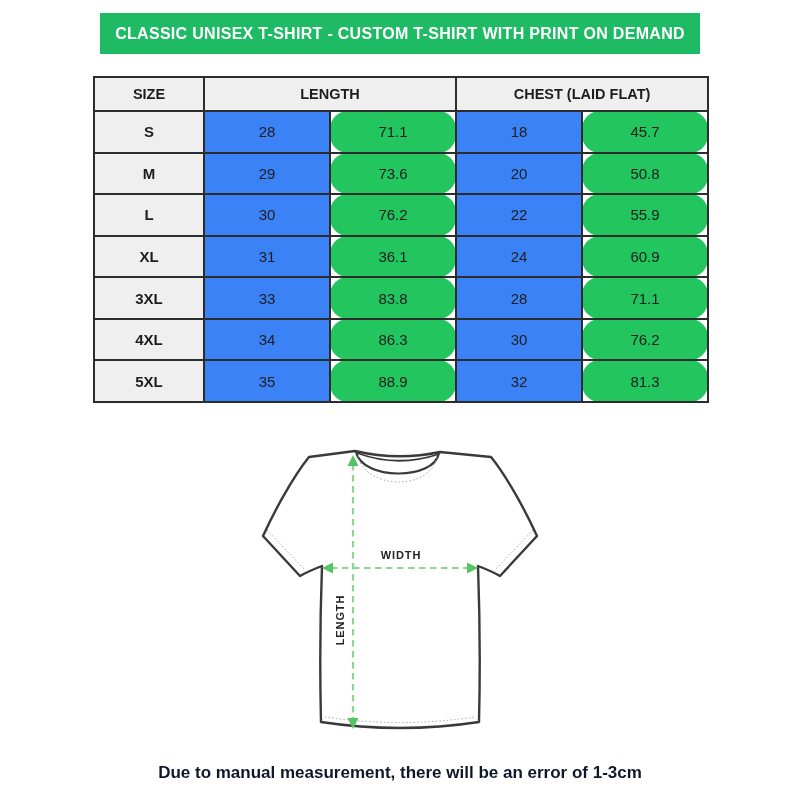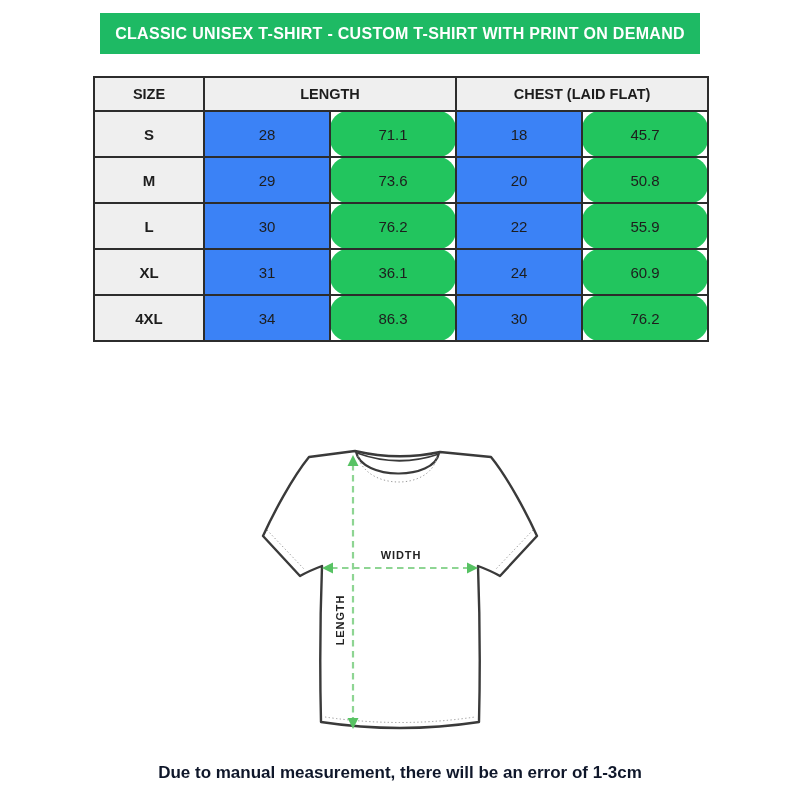--- a/index.html
+++ b/index.html
@@ -15,21 +15,21 @@
     background: #1eba64;
     display: flex; align-items: center; justify-content: center;
   }
   .banner-title {
     color: #ffffff; font-weight: bold; font-size: 16px;
     letter-spacing: 0.3px; white-space: nowrap;
   }
 
   
   .size-table {
-    position: absolute; left: 93px; top: 76px; width: 614px; height: 266px;
+    position: absolute; left: 93px; top: 76px; width: 614px; height: 327px;
     border-collapse: collapse; table-layout: fixed; padding-left: 26px;
   }
   .size-table th, .size-table td {
     border: 2px solid #2c2c2c; text-align: center; vertical-align: middle;
     font-size: 15px; color: #1d1d1d; padding: 0;
   }
   .size-table th { background: #efefef; font-weight: bold; font-size: 14.5px; height: 34px; }
   .size-table td.col-size { background: #efefef; font-weight: bold; }
   .size-table td.col-cm   { background: #22c55e; border-radius: 18px; }
   .size-table td.col-in   { background: #3b82f6; }
@@ -94,25 +94,39 @@
         <td class="col-cm">55.9</td>
       </tr>
       <tr>
         <td class="col-size">XL</td>
         <td class="col-in">31</td>
         <td class="col-cm">36.1</td>
         <td class="col-in">24</td>
         <td class="col-cm">60.9</td>
       </tr>
       <tr>
+        <td class="col-size">3XL</td>
+        <td class="col-in">33</td>
+        <td class="col-cm">83.8</td>
+        <td class="col-in">28</td>
+        <td class="col-cm">71.1</td>
+      </tr>
+      <tr>
         <td class="col-size">4XL</td>
         <td class="col-in">34</td>
         <td class="col-cm">86.3</td>
         <td class="col-in">30</td>
         <td class="col-cm">76.2</td>
+      </tr>
+      <tr>
+        <td class="col-size">5XL</td>
+        <td class="col-in">35</td>
+        <td class="col-cm">88.9</td>
+        <td class="col-in">32</td>
+        <td class="col-cm">81.3</td>
       </tr>
     </tbody>
 </table>
 
 <div class="diagram-wrap">
   <svg viewBox="250 440 300 310" xmlns="http://www.w3.org/2000/svg">
 
     <path d="M 355,451
          Q 398,461 440,452
          L 491,457

